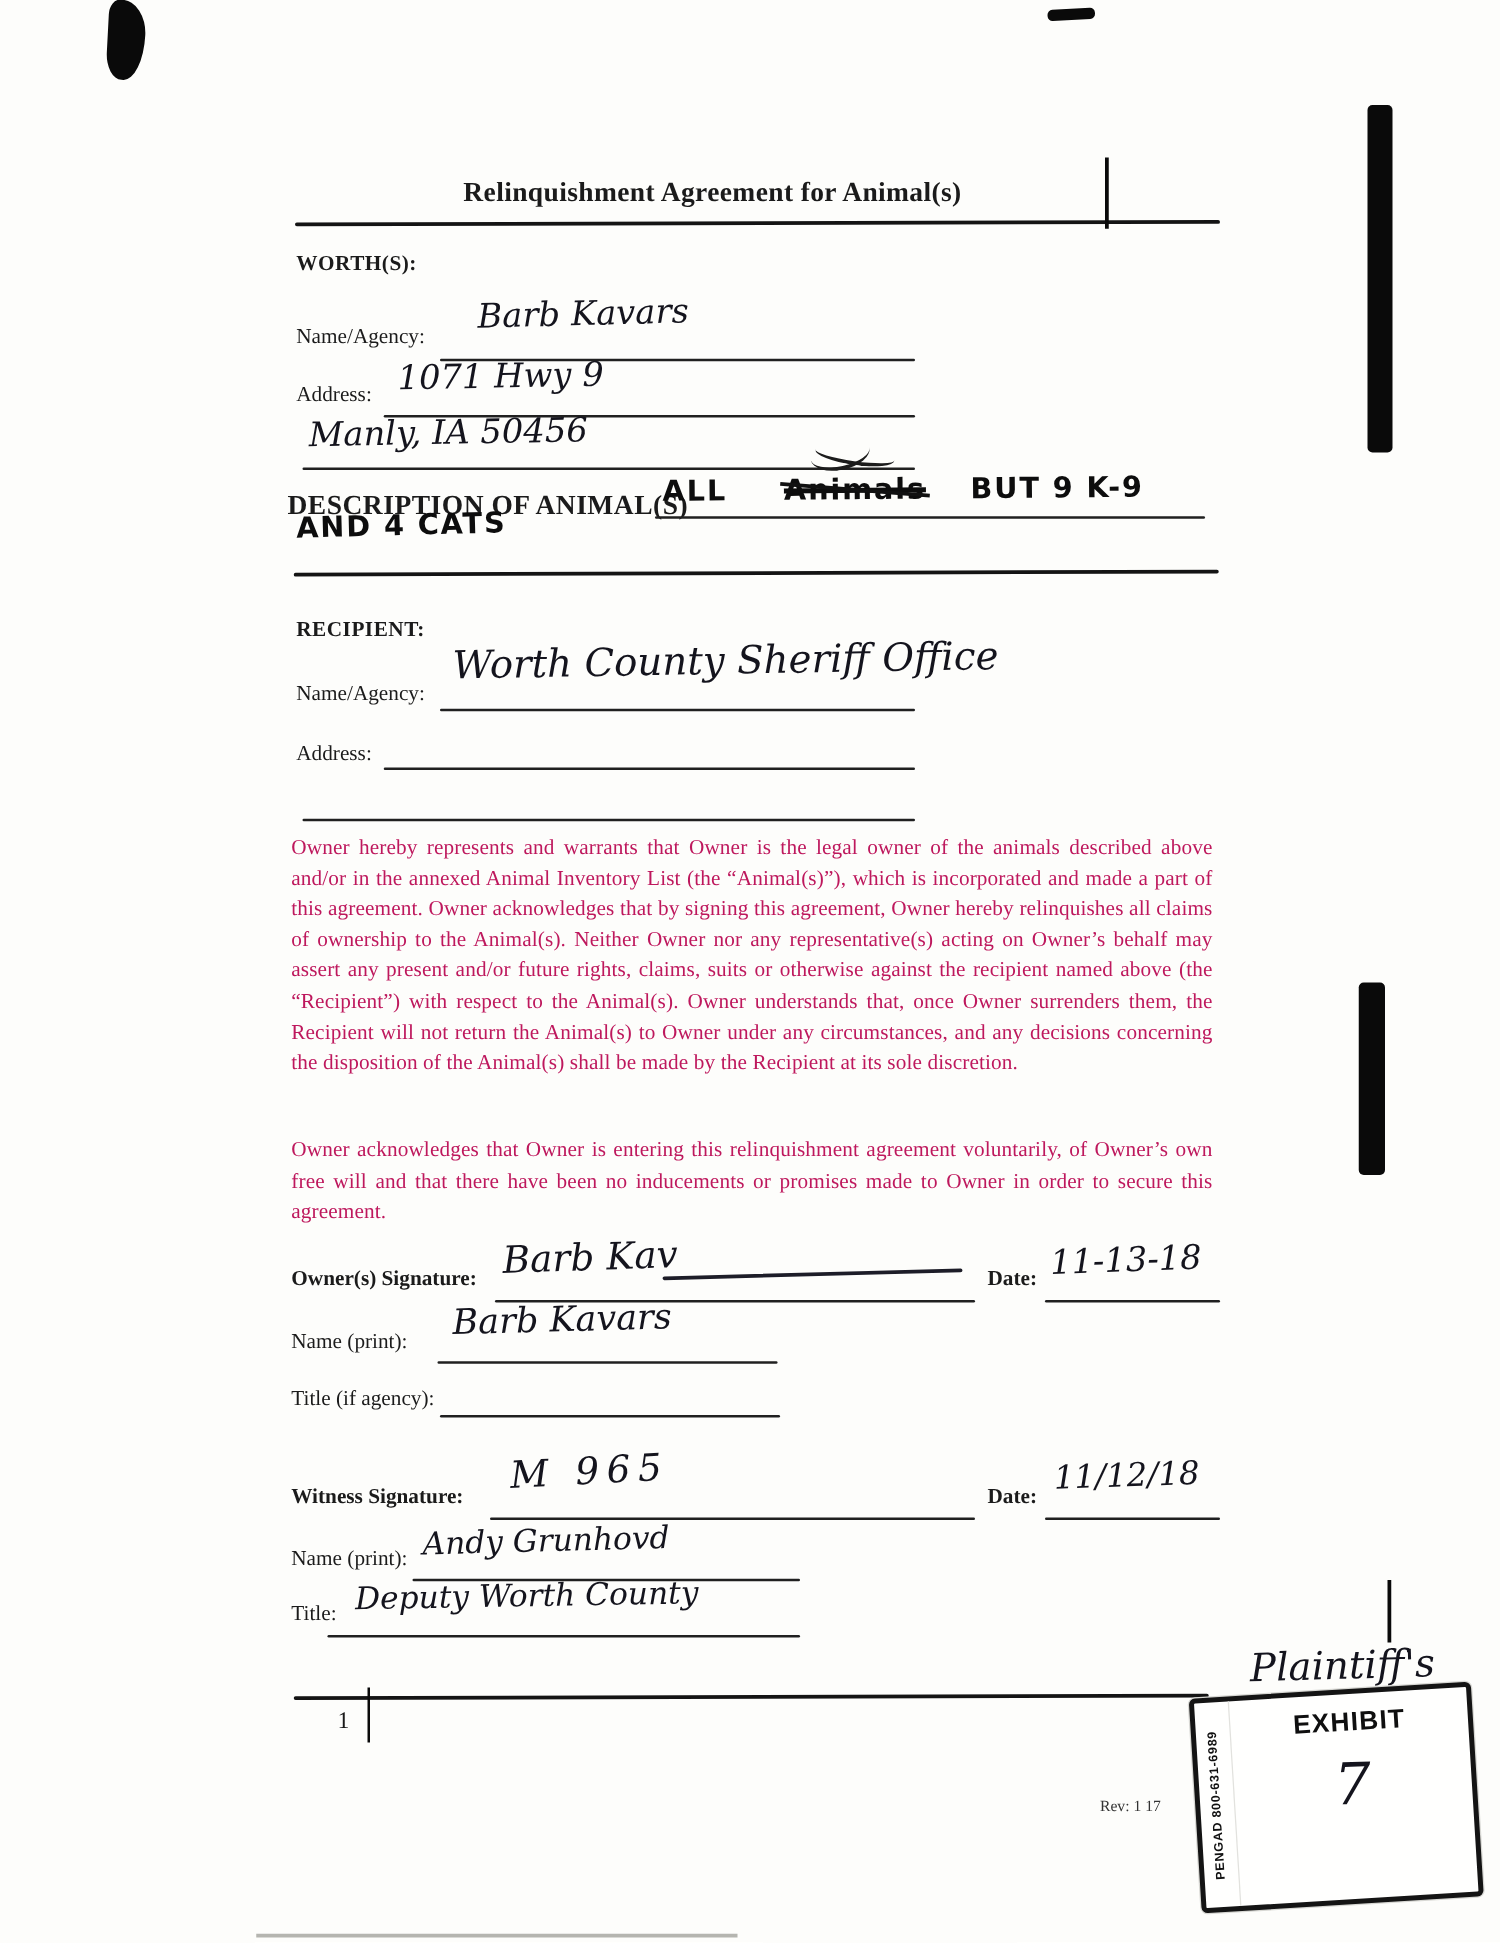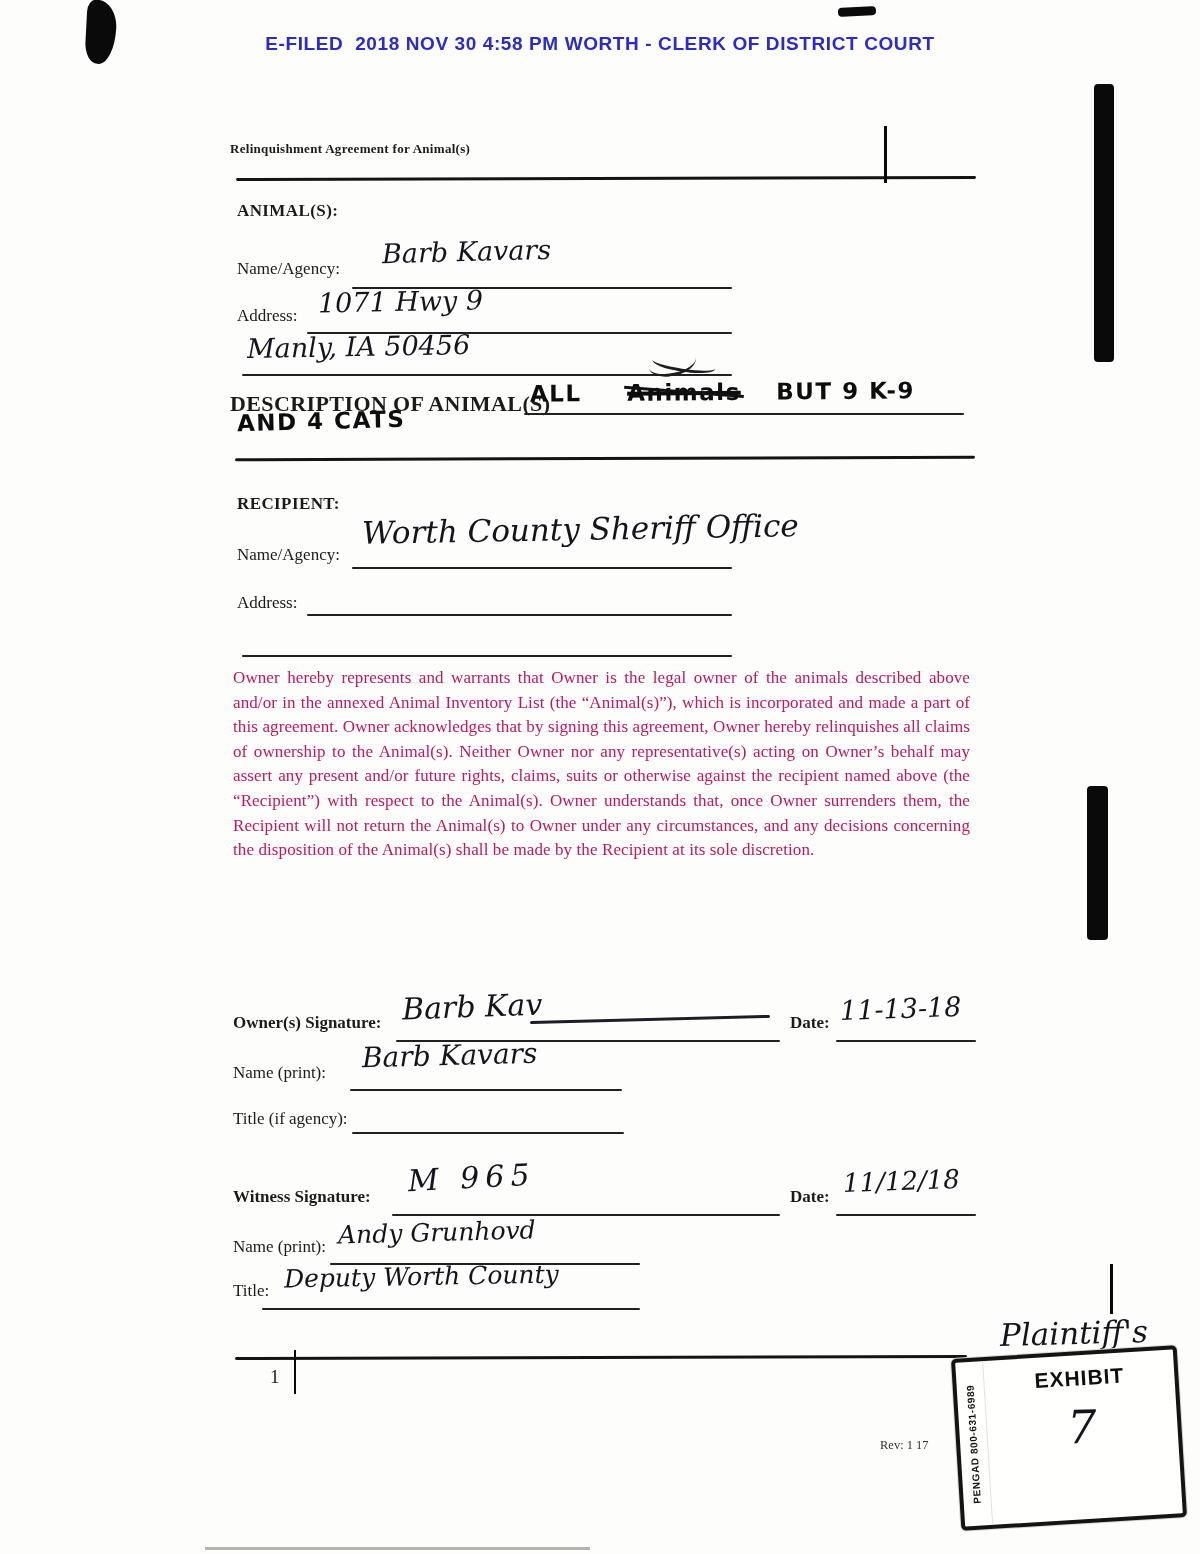--- a/index.html
+++ b/index.html
@@ -8,21 +8,21 @@
     width:1200px; height:1554px; position:relative; overflow:hidden;
     font-family:"Liberation Serif", serif; color:#1b1b1b;
   }
   .abs { position:absolute; }
   .page { position:absolute; inset:0; background:#fdfdfb; }
   .efiled {
     position:absolute; top:33px; left:0; width:1200px; text-align:center;
     font-family:"Liberation Sans", sans-serif; font-weight:600; font-size:19px;
     letter-spacing:0.6px; color:#2a2ace; white-space:pre;
   }
-  .doc-title { font-size:13px; font-weight:600; letter-spacing:0.3px; text-align:left; }
+  .doc-title { font-size:22px; font-weight:600; letter-spacing:0.3px; text-align:center; }
   .heading { font-size:17px; font-weight:700; letter-spacing:0.4px; }
   .label { font-size:17px; }
   .label.b { font-weight:700; }
   .line { background:#202020; height:2px; border-radius:1px; }
   .rule { background:#141414; height:3px; border-radius:2px; }
   .para {
     font-size:17px; line-height:24.6px; text-align:justify; color:#be185d;
     letter-spacing:0.1px;
   }
   .hand {
@@ -60,34 +60,33 @@
     font-family:"Liberation Sans", sans-serif; font-weight:700; font-size:21px;
     letter-spacing:1px; color:#0f0f0f;
   }
   .sticker-number { font-size:46px; margin-top:14px; transform:rotate(2deg); display:inline-block; }
 </style>
 </head>
 <body>
 
 <div class="page">
 
-  <div class="efiled">E-FILED  2018 NOV 30 4:58 PM WORTH - CLERK OF DISTRICT COURT</div>
 
   <div class="abs artifact" style="left:86px; top:0; width:30px; height:64px; border-radius:30% 70% 55% 45% / 20% 45% 60% 35%; transform:rotate(3deg);"></div>
   <div class="abs artifact" style="left:838px; top:7px; width:38px; height:9px; border-radius:4px; transform:rotate(-3deg);"></div>
   <div class="abs artifact" style="left:1094px; top:84px; width:20px; height:278px; border-radius:4px;"></div>
   <div class="abs artifact" style="left:1087px; top:786px; width:21px; height:154px; border-radius:4px;"></div>
   <div class="abs artifact" style="left:1110px; top:1264px; width:3px; height:50px;"></div>
   <div class="abs" style="left:205px; top:1547px; width:385px; height:3px; background:#b5b5b0;"></div>
 
   <div class="abs doc-title" style="left:230px; top:141px; width:680px;">Relinquishment Agreement for Animal(s)</div>
   <div class="abs rule" style="left:236px; top:177px; width:740px; transform:rotate(-0.15deg);"></div>
   <div class="abs artifact" style="left:884px; top:126px; width:3px; height:57px;"></div>
 
-  <div class="abs heading" style="left:237px; top:201px;">ANIMAL(S):</div>
+  <div class="abs heading" style="left:237px; top:201px;">WORTH(S):</div>
 
   <div class="abs label" style="left:237px; top:259px;">Name/Agency:</div>
   <div class="abs hand" style="left:382px; top:238px; font-size:27px; transform:rotate(-1.5deg);">Barb Kavars</div>
   <div class="abs line" style="left:352px; top:287px; width:380px;"></div>
 
   <div class="abs label" style="left:237px; top:306px;">Address:</div>
   <div class="abs hand" style="left:318px; top:288px; font-size:27px; transform:rotate(-1deg);">1071 Hwy 9</div>
   <div class="abs line" style="left:307px; top:332px; width:425px;"></div>
 
   <div class="abs hand" style="left:247px; top:333px; font-size:27px; transform:rotate(-1deg);">Manly, IA 50456</div>
@@ -110,20 +109,21 @@
 
   <div class="abs label" style="left:237px; top:545px;">Name/Agency:</div>
   <div class="abs hand" style="left:362px; top:514px; font-size:31px; transform:rotate(-1deg);">Worth County Sheriff Office</div>
   <div class="abs line" style="left:352px; top:567px; width:380px;"></div>
 
   <div class="abs label" style="left:237px; top:593px;">Address:</div>
   <div class="abs line" style="left:307px; top:614px; width:425px;"></div>
   <div class="abs line" style="left:242px; top:655px; width:490px;"></div>
 
   <div class="abs para" style="left:233px; top:666px; width:737px;">Owner hereby represents and warrants that Owner is the legal owner of the animals described above and/or in the annexed Animal Inventory List (the “Animal(s)”), which is incorporated and made a part of this agreement.  Owner acknowledges that by signing this agreement, Owner hereby relinquishes all claims of ownership to the Animal(s).  Neither Owner nor any representative(s) acting on Owner’s behalf may assert any present and/or future rights, claims, suits or otherwise against the recipient named above (the “Recipient”) with respect to the Animal(s).  Owner understands that, once Owner surrenders them, the Recipient will not return the Animal(s) to Owner under any circumstances, and any decisions concerning the disposition of the Animal(s) shall be made by the Recipient at its sole discretion.</div>
+  <div class="abs para" style="left:233px; top:908px; width:737px;">Owner acknowledges that Owner is entering this relinquishment agreement voluntarily, of Owner’s own free will and that there have been no inducements or promises made to Owner in order to secure this agreement.</div>
 
   <div class="abs label b" style="left:233px; top:1013px;">Owner(s) Signature:</div>
   <div class="abs hand" style="left:402px; top:992px; font-size:30px; transform:rotate(-2deg);">Barb Kav</div>
   <div class="abs flourish" style="left:530px; top:1018px; width:240px; transform:rotate(-1.5deg);"></div>
   <div class="abs line" style="left:396px; top:1040px; width:384px;"></div>
   <div class="abs label b" style="left:790px; top:1013px;">Date:</div>
   <div class="abs hand" style="left:840px; top:995px; font-size:27px; transform:rotate(-2deg);">11-13-18</div>
   <div class="abs line" style="left:836px; top:1040px; width:140px;"></div>
 
   <div class="abs label" style="left:233px; top:1063px;">Name (print):</div>

